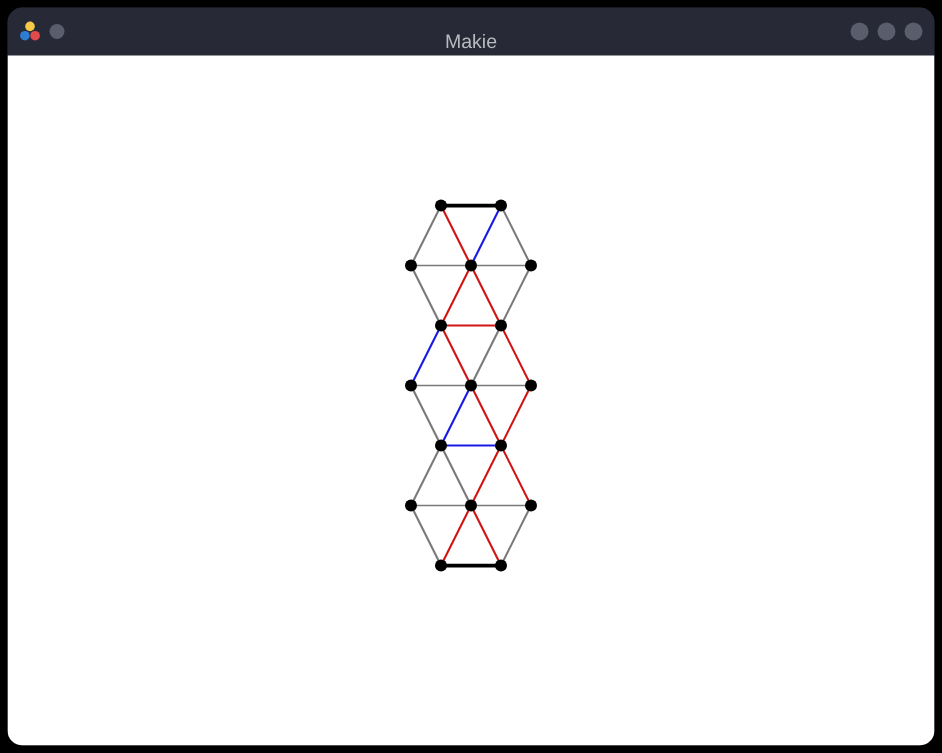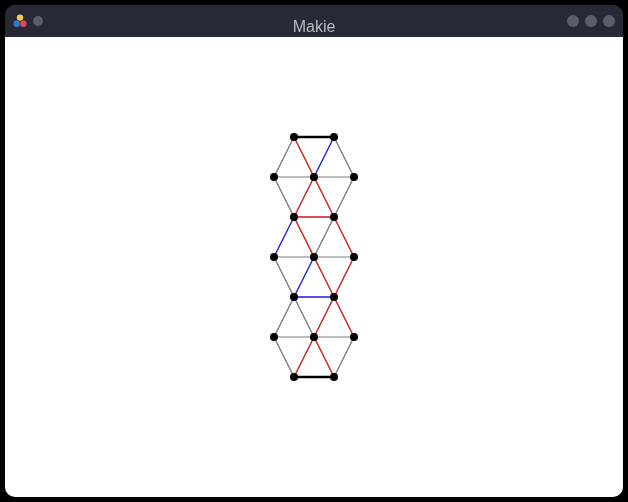--- a/index.html
+++ b/index.html
@@ -25,21 +25,21 @@
     width: 100%;
     height: 32px;
     background: #272a36;
     display: flex;
     align-items: center;
     justify-content: center;
     position: relative;
   }
   .title-text {
     color: #b8bac0;
-    font-size: 16px;
+    font-size: 13px;
     font-weight: 400;
     margin-top: 12px;
   }
   .app-icon {
     position: absolute;
     left: 8px;
     top: 50%;
     transform: translateY(-50%);
     width: 14px;
     height: 14px;

